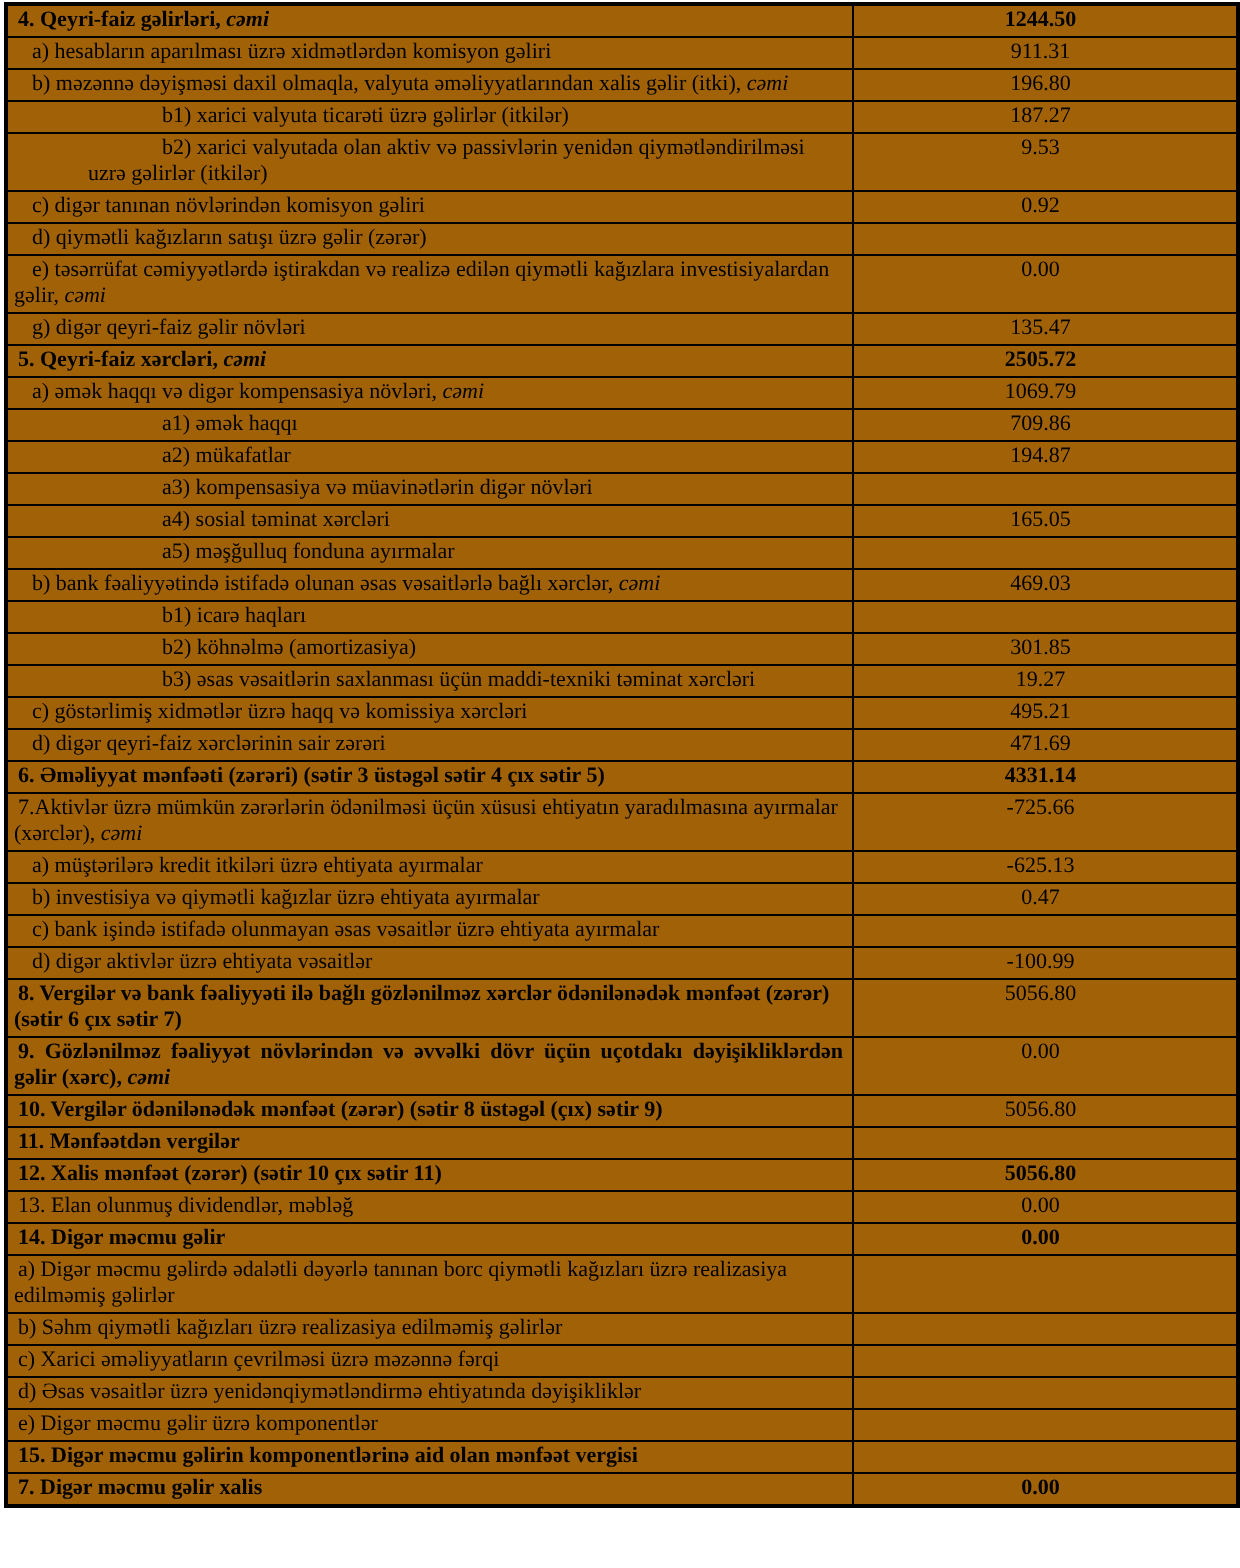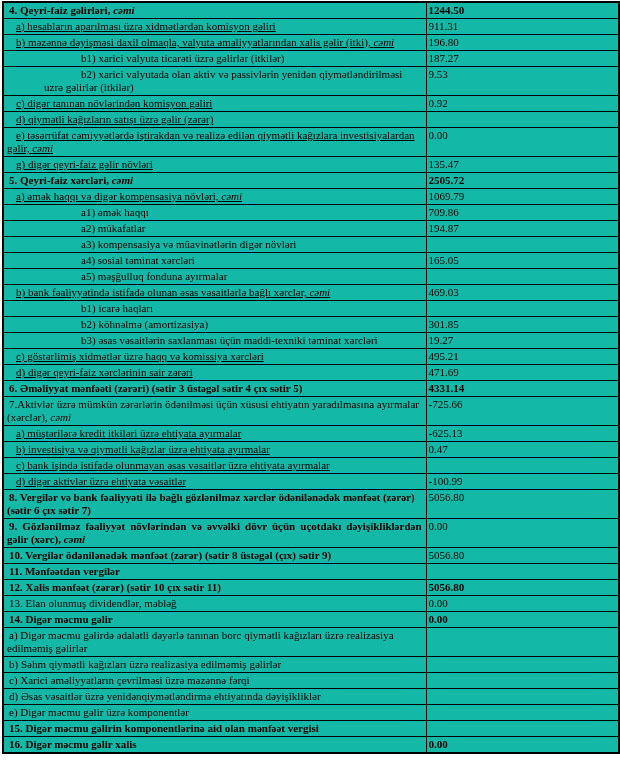--- a/index.html
+++ b/index.html
@@ -15,42 +15,42 @@
     overflow: hidden;
   }
   .page {
     padding: 1px 2px 0 2px;
   }
   table.fin-table {
     border-collapse: collapse;
     table-layout: fixed;
     width: 616px;
     border: 2px solid #000;
-    background: #14b8a6;
+    background: #a16207;
   }
   col.col-label { width: 423px; }
   col.col-value { width: 193px; }
   td {
     border: 1px solid #000;
     font-size: 11px;
     line-height: 13px;
     vertical-align: top;
     overflow: hidden;
   }
   .label-cell {
     padding: 1px 4px 1px 3px;
   }
   .label-cell.lv0 { text-indent: 2px; }
-  .label-cell.lv1 { text-indent: 9px; text-decoration: underline; }
+  .label-cell.lv1 { text-indent: 9px; }
   .label-cell.lv2 { text-indent: 37px; padding-left: 40px; }
   .label-cell.justify { text-align: justify; }
   tr.bold .label-cell { font-weight: bold; }
   .label-italic { font-style: italic; }
   .value-cell {
-    text-align: left;
+    text-align: center;
     padding: 1px 6px 1px 2px;
     white-space: nowrap;
     font-family: Liberation Serif, serif;
   }
   .value-cell.vbold { font-weight: bold; }
 </style>
 </head>
 <body>
 
 <div class="page">
@@ -260,18 +260,18 @@
     <td class="label-cell lv0"><span class="label-text">e) Digər məcmu gəlir üzrə komponentlər</span><span class="label-italic"></span></td>
     <td class="value-cell"></td>
   </tr>
 
   <tr class="bold">
     <td class="label-cell lv0"><span class="label-text">15. Digər məcmu gəlirin komponentlərinə aid olan mənfəət vergisi</span><span class="label-italic"></span></td>
     <td class="value-cell"></td>
   </tr>
 
   <tr class="bold">
-    <td class="label-cell lv0"><span class="label-text">16. Digər məcmu gəlir xalis</span><span class="label-italic"></span></td>
+    <td class="label-cell lv0"><span class="label-text">7. Digər məcmu gəlir xalis</span><span class="label-italic"></span></td>
     <td class="value-cell vbold">0.00</td>
   </tr>
 </tbody>
   </table>
 </div>
 
 </body></html>

